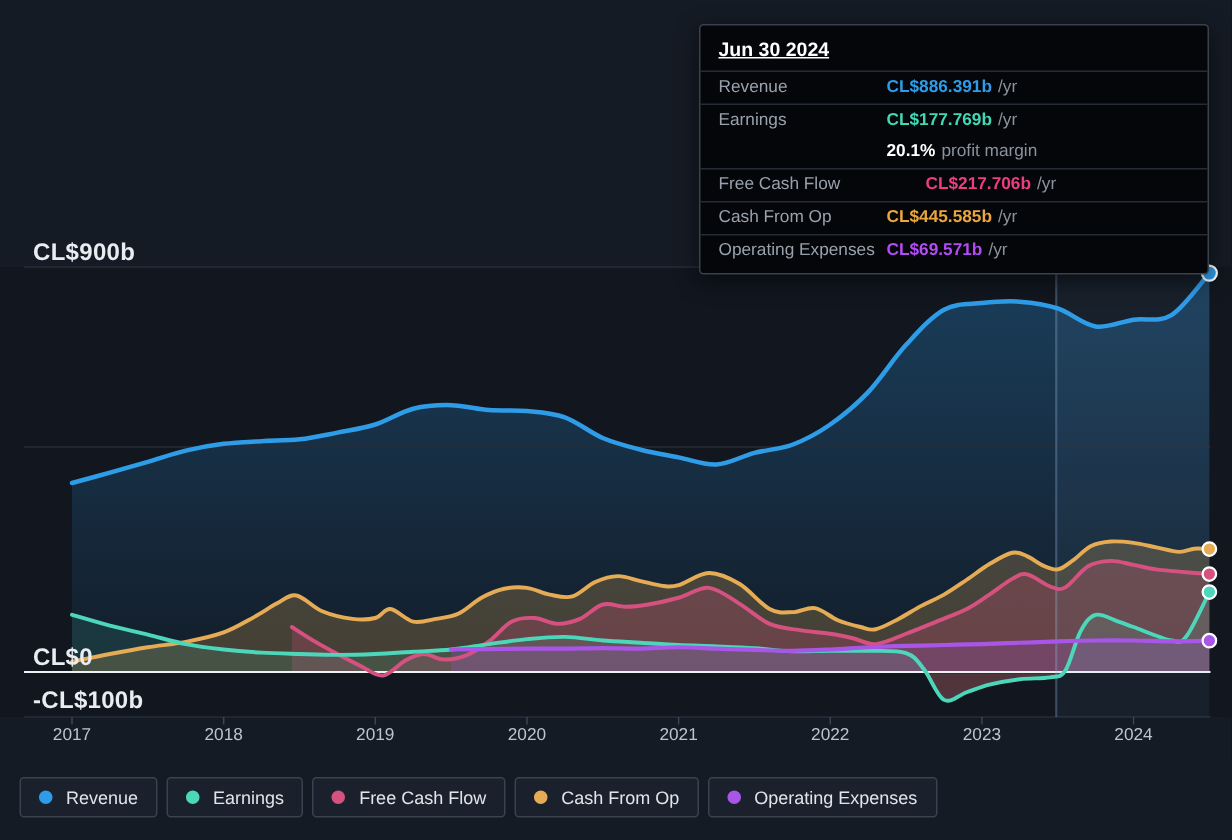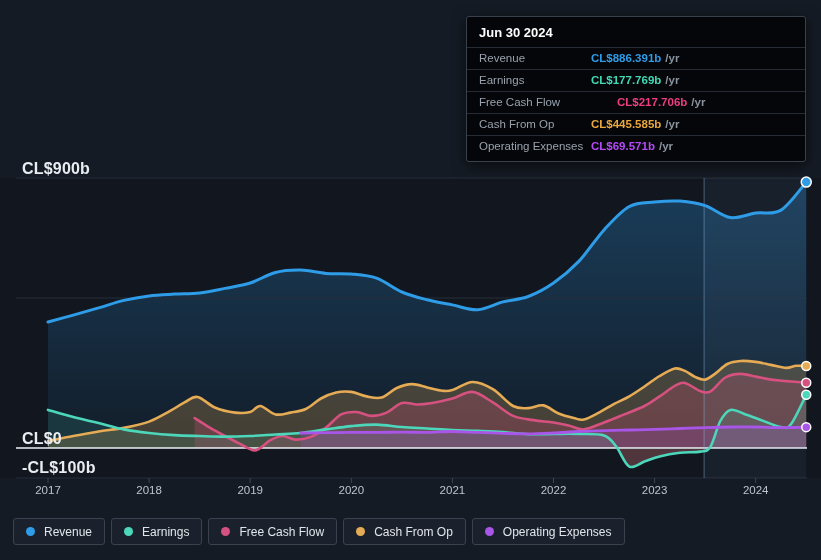--- a/index.html
+++ b/index.html
@@ -33,30 +33,31 @@
   .tooltip {
     position:absolute; left:466px; top:16px; width:340px;
     background:#04060a;
     border:1px solid #39414d; border-radius:3px;
     box-shadow:0 4px 14px rgba(0,0,0,.55);
     padding-bottom:4px;
   }
   .tt-title {
     font-size:13px; font-weight:bold; color:#ffffff;
     padding:8px 12px 7px 12px;
+    text-decoration:underline;
   }
   .tt-row {
     display:flex; align-items:baseline;
     padding:3px 12px 4px 12px;
     font-size:11.5px; line-height:14px;
   }
   .tt-row.bordered { border-top:1px solid #252c36; }
   .tt-label { flex:0 0 112px; color:#99a2ac; }
   .tt-value { font-weight:bold; }
-  .tt-suffix { color:#8a939d; margin-left:4px; font-weight:bold; }
+  .tt-suffix { color:#8a939d; margin-left:4px; font-weight:normal; }
 
   
   .legend {
     position:absolute; left:13px; top:518px;
     display:flex; gap:6px;
   }
   .legend-item {
     display:flex; align-items:center;
     height:27px; padding:0 12px;
     background:#1a212c;
@@ -136,20 +137,25 @@
   <div class="tt-row bordered">
     <span class="tt-label">Revenue</span>
     <span class="tt-value" style="color: rgb(47, 156, 232);">CL$886.391b</span>
     <span class="tt-suffix">/yr</span>
   </div>
   <div class="tt-row bordered">
     <span class="tt-label">Earnings</span>
     <span class="tt-value" style="color: rgb(65, 217, 181);">CL$177.769b</span>
     <span class="tt-suffix">/yr</span>
   </div>
+  <div class="tt-row">
+    <span class="tt-label"></span>
+    <span class="tt-value" style="color: rgb(255, 255, 255);">20.1%</span>
+    <span class="tt-suffix">profit margin</span>
+  </div>
   <div class="tt-row bordered">
     <span class="tt-label">Free Cash Flow</span>
     <span class="tt-value" style="color: rgb(239, 61, 127); margin-left: 26px;">CL$217.706b</span>
     <span class="tt-suffix">/yr</span>
   </div>
   <div class="tt-row bordered">
     <span class="tt-label">Cash From Op</span>
     <span class="tt-value" style="color: rgb(235, 167, 61);">CL$445.585b</span>
     <span class="tt-suffix">/yr</span>
   </div>

